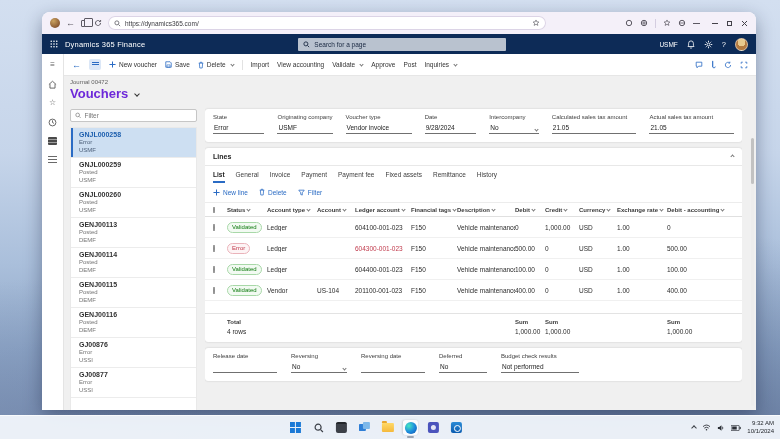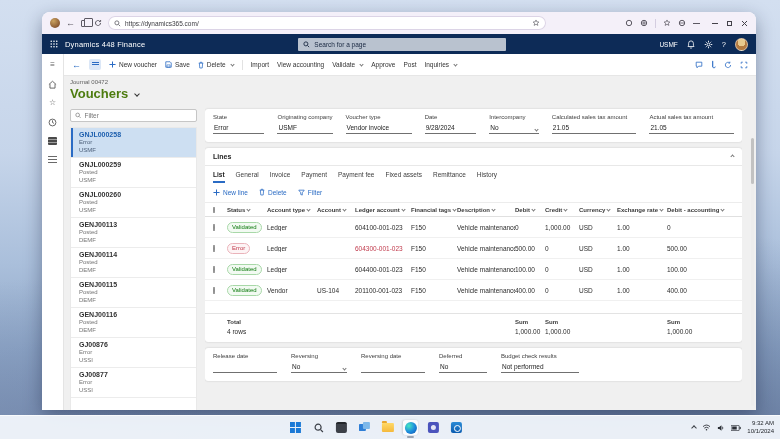--- a/index.html
+++ b/index.html
@@ -78,21 +78,21 @@
   .ap-toggle { width:12px; height:11px; border-radius:2px; background:#dbe7f7; display:flex; align-items:center; justify-content:center; }
   .ap-toggle i { display:block; width:7px; height:5px; background:repeating-linear-gradient(180deg,#2a6bc4 0 1px,transparent 1px 2.4px); }
   .ap-div { width:1px; height:10px; background:#e2e2e2; }
   .ap-right { margin-left:auto; display:flex; gap:8px; align-items:center; }
 
   .chv { display:inline-block; width:3px; height:3px; border-right:1px solid #777; border-bottom:1px solid #777; transform:rotate(45deg); margin-left:2px; vertical-align:1px; }
   .chv.up { transform:rotate(-135deg); vertical-align:-1px; }
 
   .title-block { flex:none; padding:3px 0 4px 6px; }
   .caption { font-size:6px; color:#616161; }
-  .page-title { font-size:13px; font-weight:700; color:#4d7c0f; display:flex; align-items:center; gap:5px; margin-top:1px; }
+  .page-title { font-size:13px; font-weight:700; color:#6d28d9; display:flex; align-items:center; gap:5px; margin-top:1px; }
   .page-title .chv { width:4px; height:4px; border-width:1.4px; border-color:#333; }
 
   .content-row { flex:1; display:flex; gap:8px; min-height:0; padding:2px 14px 0 6px; }
 
   
   .vlist { flex:none; width:127px; display:flex; flex-direction:column; min-height:0; }
   .filter-box { flex:none; height:13px; background:#fff; border:1px solid #c6c6c6; border-radius:2px;
     display:flex; align-items:center; gap:3px; padding:0 4px; margin:2px 0 5px; }
   .filter-box input { border:0; outline:0; width:100%; font-size:6.5px; font-family:inherit; color:#333; background:transparent; }
   .v-items { flex:1; overflow:hidden; background:#fff; border:1px solid #e9e9e9; border-bottom:0; }
@@ -222,21 +222,21 @@
             <circle cx="7.6" cy="1.4" r=".9"></circle>
             <circle cx="1.4" cy="4.5" r=".9"></circle>
             <circle cx="4.5" cy="4.5" r=".9"></circle>
             <circle cx="7.6" cy="4.5" r=".9"></circle>
             <circle cx="1.4" cy="7.6" r=".9"></circle>
             <circle cx="4.5" cy="7.6" r=".9"></circle>
             <circle cx="7.6" cy="7.6" r=".9"></circle>
           </g>
       </svg>
     </span>
-    <span class="app-title">Dynamics 448 Finance</span>
+    <span class="app-title">Dynamics 365 Finance</span>
     <div class="searchbox">
       <svg width="7" height="7" viewBox="0 0 8 8">
           <circle cx="3.3" cy="3.3" r="2.3" fill="none" stroke="#17263f" stroke-width="1"></circle>
           <path d="M5.2 5.2 7 7" stroke="#17263f" stroke-width="1"></path>
         </svg>
       <span>Search for a page</span>
     </div>
     <div class="d-right">
       <span class="company">USMF</span>
       <span>

